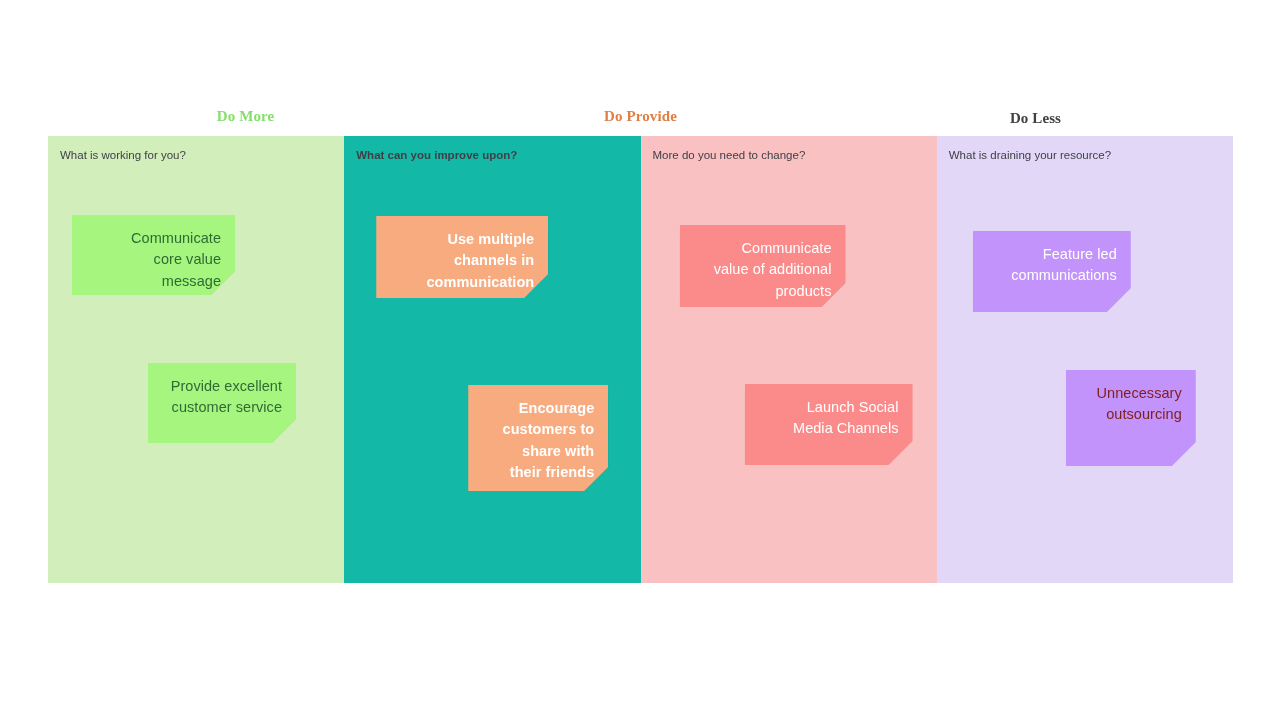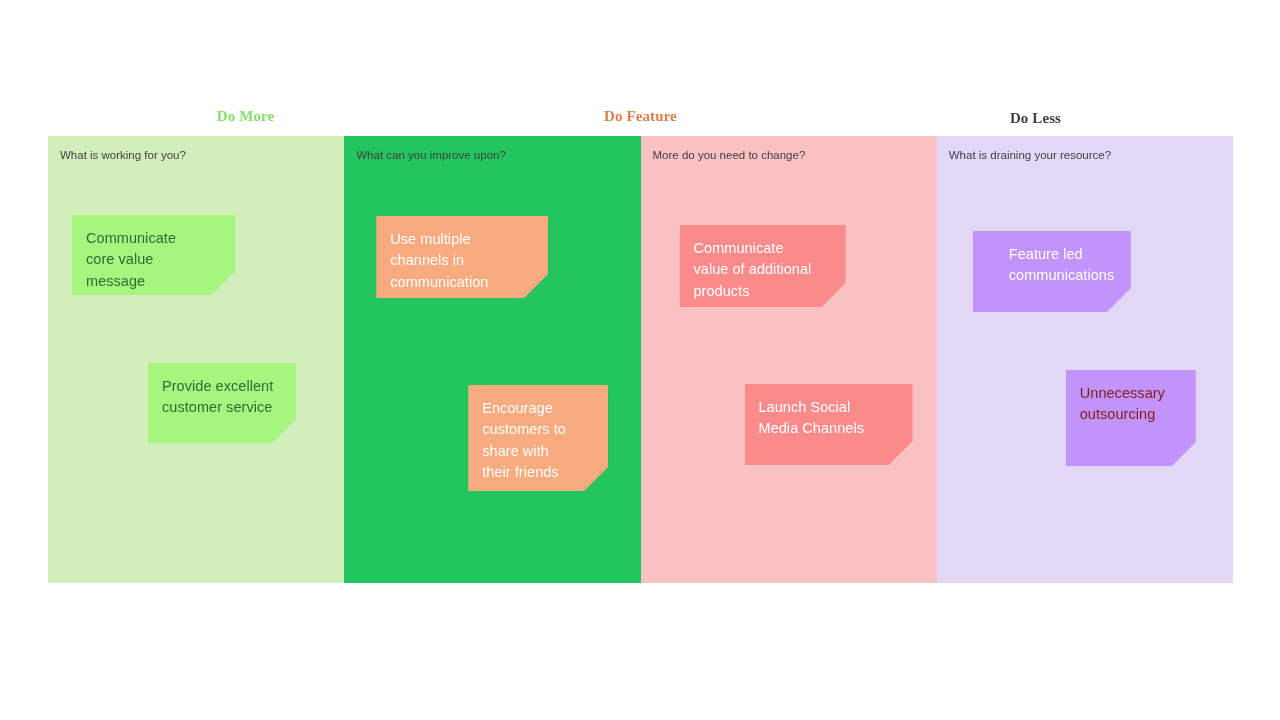--- a/index.html
+++ b/index.html
@@ -51,20 +51,21 @@
     left: 0;
     top: 28px;
     width: 100%;
     height: 447px;
     display: flex;
   }
   .column {
     flex: 1 1 0;
     position: relative;
     overflow: visible;
+    text-align: right;
   }
   .column-prompt {
     position: absolute;
     left: 12px;
     top: 12px;
     font-size: 11.5px;
     color: #3f3f46;
     line-height: 1.3;
     white-space: nowrap;
   }
@@ -98,21 +99,21 @@
 </head>
 <body>
 
 <div id="board">
 
   <div class="headers">
     <div class="header-cell" style="color: rgb(134, 222, 106);">
       <span>Do More</span>
     </div>
     <div class="header-cell" style="color: rgb(221, 127, 70);">
-      <span>Do Feature</span>
+      <span>Do Provide</span>
     </div>
     <div class="header-cell lowered" style="color: #404040;">
       <span>Do Less</span>
     </div>
   </div>
 
   <div class="columns">
 
     <div class="column" style="background: rgb(210, 238, 186);">
       <div class="column-prompt">What is working for you?</div>
@@ -122,21 +123,21 @@
 message</span>
         <span class="fold" style="background: rgb(138, 217, 105); clip-path: polygon(100% 0px, 100% 100%, 0px 100%);"></span>
       </div>
       <div class="note" style="left: 100px; top: 227px; width: 148px; height: 80px; color: rgb(47, 107, 51); background: rgb(165, 245, 127); clip-path: polygon(0px 0px, 100% 0px, 100% calc(100% - 24px), calc(100% - 24px) 100%, 0px 100%);">
         <span class="note-text">Provide excellent
 customer service</span>
         <span class="fold" style="background: rgb(138, 217, 105); clip-path: polygon(100% 0px, 100% 100%, 0px 100%);"></span>
       </div>
     </div>
 
-    <div class="column" style="background: #22c55e;">
+    <div class="column" style="background: #14b8a6; font-weight: bold;">
       <div class="column-prompt">What can you improve upon?</div>
       <div class="note" style="left: 32px; top: 80px; width: 172px; height: 82px; color: rgb(255, 255, 255); background: rgb(247, 171, 127); clip-path: polygon(0px 0px, 100% 0px, 100% calc(100% - 24px), calc(100% - 24px) 100%, 0px 100%);">
         <span class="note-text">Use multiple
 channels in
 communication</span>
         <span class="fold" style="background: rgb(221, 145, 105); clip-path: polygon(100% 0px, 100% 100%, 0px 100%);"></span>
       </div>
       <div class="note" style="left: 124px; top: 212px; width: 140px; height: 106px; color: rgb(255, 255, 255); background: rgb(247, 171, 127); clip-path: polygon(0px 0px, 100% 0px, 100% calc(100% - 24px), calc(100% - 24px) 100%, 0px 100%); margin-top: 37px;">
         <span class="note-text">Encourage
 customers to

